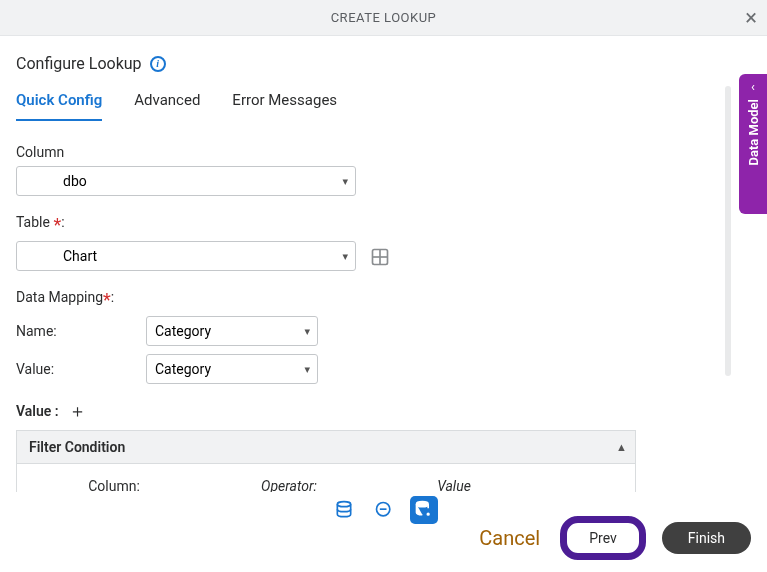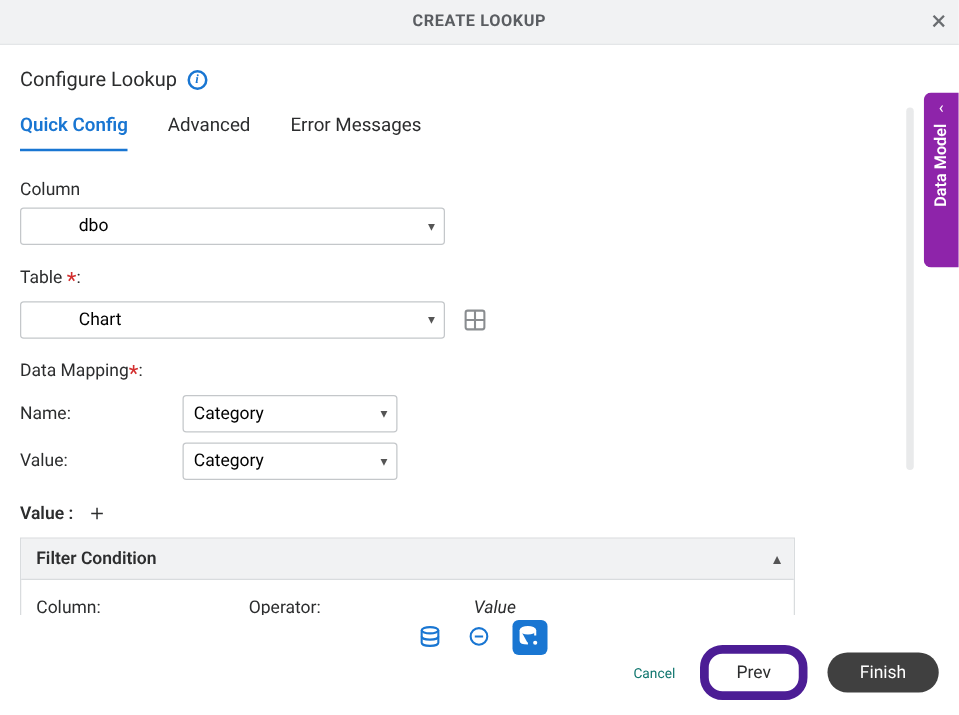--- a/index.html
+++ b/index.html
@@ -19,21 +19,21 @@
       height: 36px;
       background: #f1f2f3;
       display: flex;
       align-items: center;
       justify-content: center;
       position: relative;
       border-bottom: 1px solid #e4e6e8;
     }
     .titlebar-title {
       font-size: 13px;
-      font-weight: 700;
+      font-weight: 400;
       color: #5a5d61;
       letter-spacing: 0.5px;
     }
     .titlebar-close {
       position: absolute;
       right: 10px;
       top: 50%;
       transform: translateY(-50%);
       font-size: 22px;
       color: #6a6d70;
@@ -186,27 +186,28 @@
       position: absolute;
       right: 8px;
       font-size: 11px;
       color: #555;
       cursor: pointer;
     }
     .filter-table-body {
       display: flex;
       padding: 14px 12px;
       gap: 0;
+      text-align: center;
     }
     .filter-col {
       font-size: 14px;
       color: #2c2d2e;
     }
     .filter-col.c1 { width: 170px; }
-    .filter-col.c2 { width: 180px; }
+    .filter-col.c2 { width: 180px; font-style: italic; }
     .filter-col.c3 { width: 150px; font-style: italic; }
     .side-panel {
       position: absolute;
       top: 74px;
       right: 0;
       width: 28px;
       height: 140px;
       background: #8e24aa;
       border-radius: 6px 0 0 6px;
       display: flex;
@@ -268,22 +269,22 @@
     .footer-icon.active svg { stroke: #fff; fill: #fff; }
     .footer-buttons {
       position: absolute;
       bottom: 12px;
       right: 16px;
       display: flex;
       align-items: center;
       gap: 16px;
     }
     .btn-text {
-      font-size: 11px;
-      color: #0f766e;
+      font-size: 20px;
+      color: #a16207;
       cursor: pointer;
       padding: 6px 4px;
     }
     .btn-outline {
       font-size: 14px;
       color: #2c2d2e;
       border: 7px solid #4c1d95;
       background: #fff;
       border-radius: 18px;
       padding: 7px 22px;

